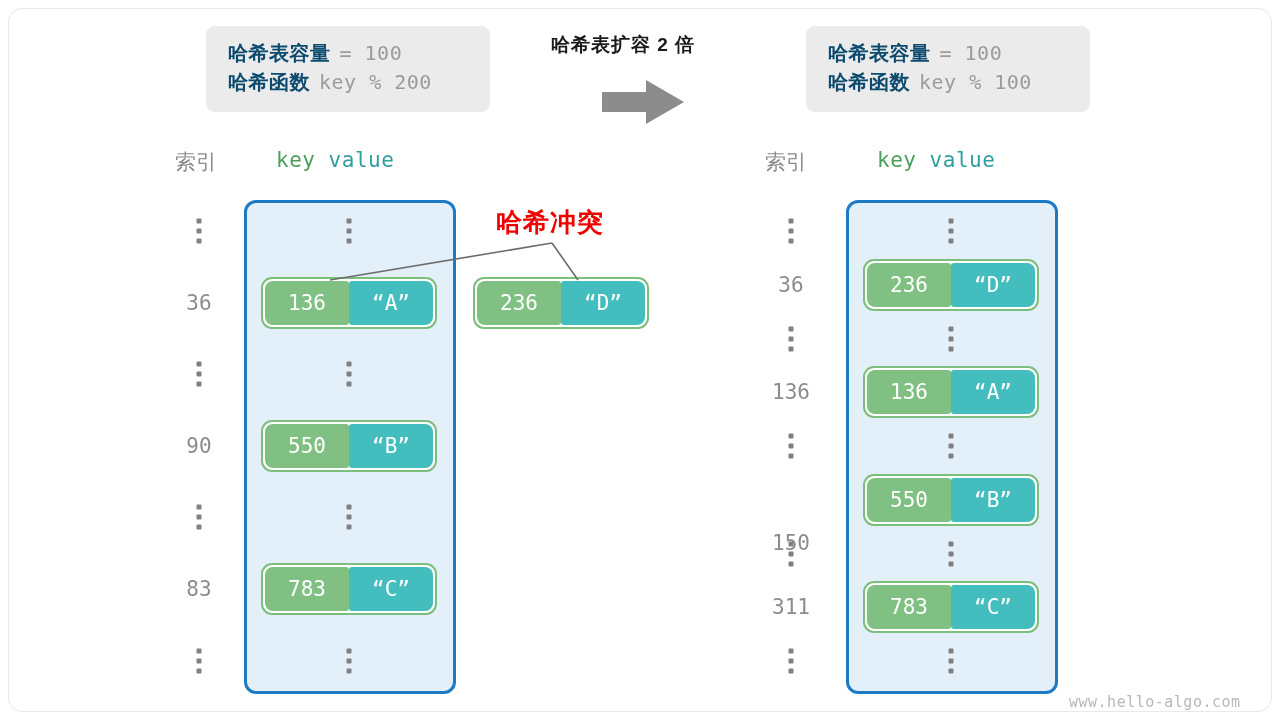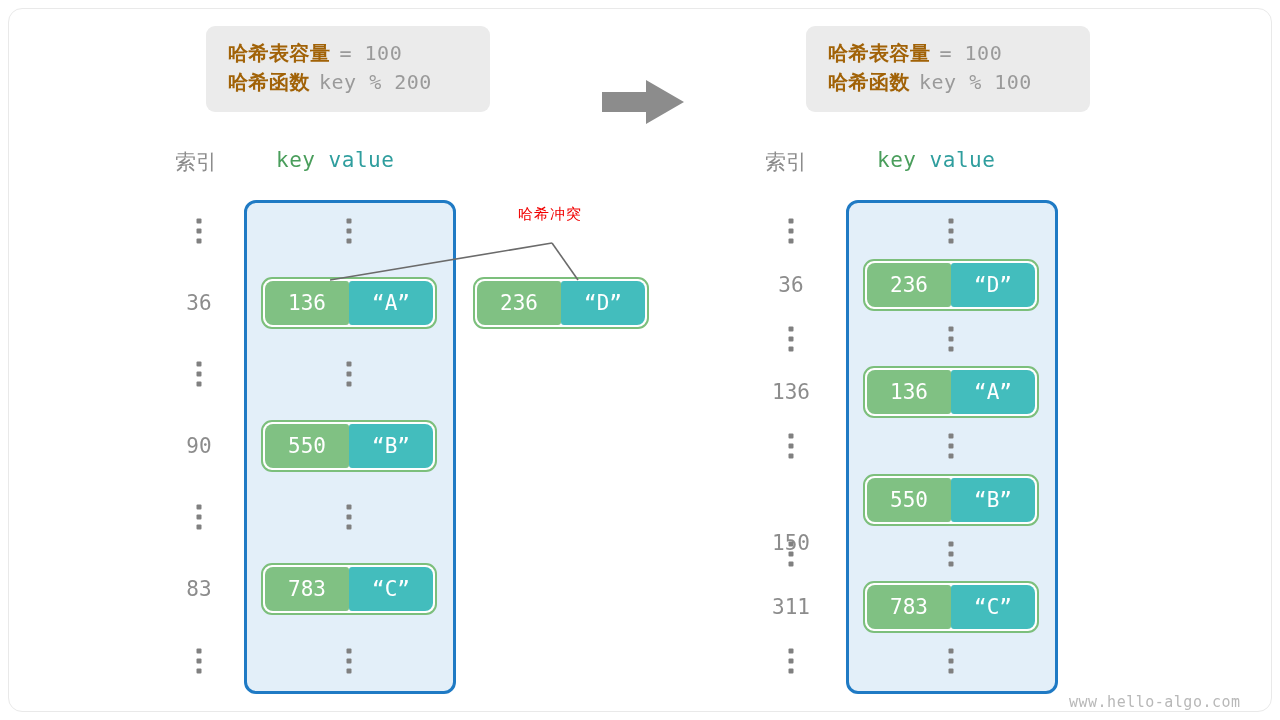--- a/index.html
+++ b/index.html
@@ -34,21 +34,21 @@
     box-sizing:border-box;
   }
   .infoline{
     display:flex;
     align-items:baseline;
     white-space:nowrap;
     line-height:1.45;
   }
   .info-label{
     font-weight:bold;
-    color:#a16207;
+    color:#0c4a6e;
     font-size:20px;
     letter-spacing:0.5px;
   }
   .info-val{
     font-family:"DejaVu Sans Mono","Liberation Mono",monospace;
     color:#9a9a9a;
     font-size:20px;
     margin-left:9px;
     letter-spacing:0.5px;
   }
@@ -143,22 +143,22 @@
   .pair .vcell{
     width:84px;
     background:#43bdbd;
     border-radius:3px 8px 8px 3px;
   }
 
   
   .collide-label{
     position:absolute;
     color:#f10000;
-    font-weight:normal;
-    font-size:15px;
+    font-weight:bold;
+    font-size:26px;
     white-space:nowrap;
     letter-spacing:1px;
     transform:translateX(-50%);
   }
   .leaders{position:absolute;left:0;top:0;width:1280px;height:720px;pointer-events:none;}
 
   
   .watermark{
     position:absolute;
     font-family:"DejaVu Sans Mono","Liberation Mono",monospace;
@@ -189,20 +189,21 @@
     <div class="infoline">
       <span class="info-label">哈希表容量</span>
       <span class="info-val">= 100</span>
     </div>
     <div class="infoline">
       <span class="info-label">哈希函数</span>
       <span class="info-val">key % 100</span>
     </div>
   </div>
 
+  <div class="caption" style="left:551px;top:32px;">哈希表扩容 2 倍</div>
   <div class="arrow-wrap" style="left:600px;top:78px;">
     <svg width="86" height="48" viewBox="0 0 86 48" xmlns="http://www.w3.org/2000/svg">
       <path d="M2 14 L46 14 L46 2 L84 24 L46 46 L46 34 L2 34 Z" fill="#8c8c8c"></path>
     </svg>
   </div>
 
   <div class="colhead idx" style="left:175px;top:148px;">索引</div>
   <div class="colhead kv" style="left:276px;top:148px;">
     <span class="k">key</span><span style="color:transparent;">_</span><span class="v">value</span>
   </div>

